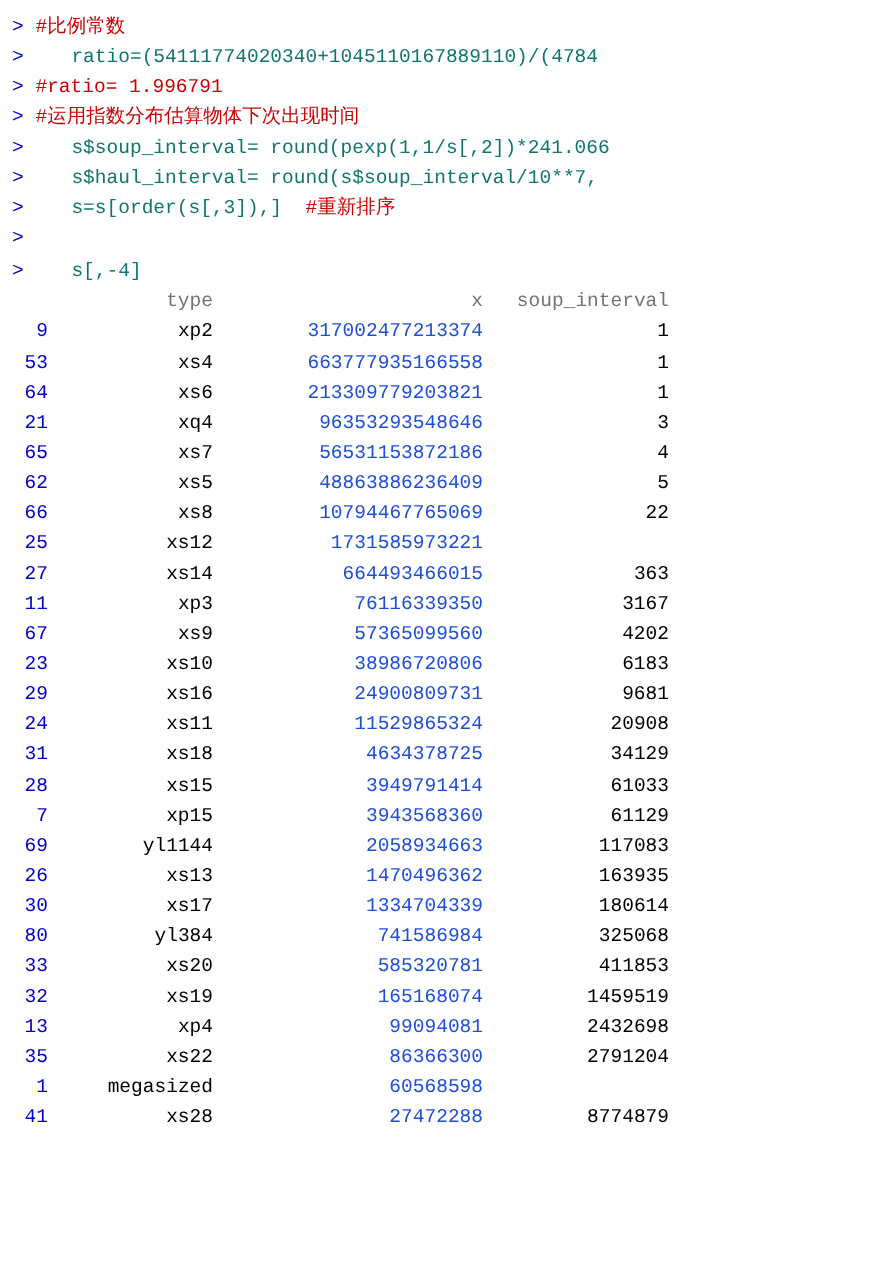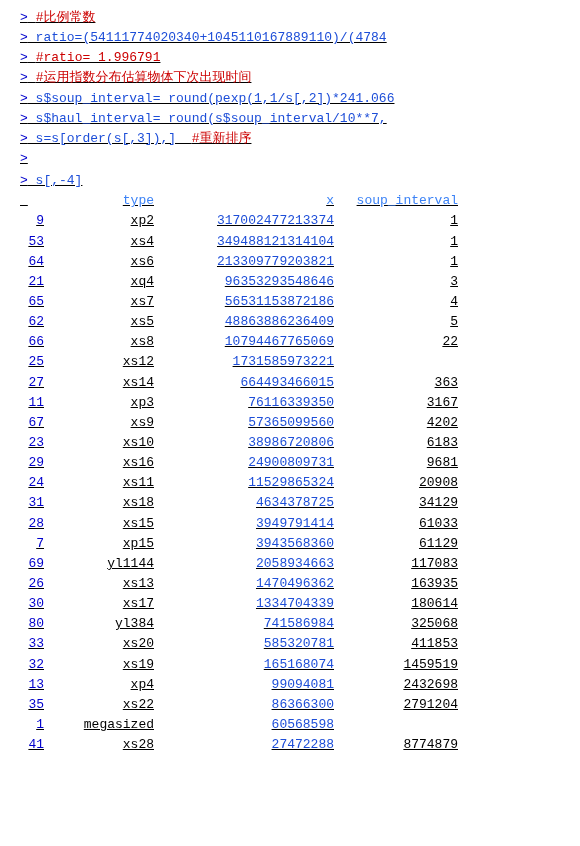--- a/index.html
+++ b/index.html
@@ -10,36 +10,36 @@
     body {
       background-color: #ffffff;
       font-family: 'Courier New', Courier, monospace;
       font-size: 13px;
       width: 580px;
       min-height: 846px;
       overflow-x: hidden;
     }
     .console {
       background-color: #ffffff;
-      padding: 8px 20px;
+      padding: 8px 8px;
       line-height: 1.55;
-      text-decoration: underline;
     }
     .line {
       white-space: pre;
       display: block;
     }
     .prompt {
       color: #0000cc;
     }
     .comment {
       color: #cc0000;
     }
     .code {
-      color: #1d4ed8;
+      color: #0f766e;
+      margin-left: 24px;
     }
     .table-section {
       margin-top: 2px;
     }
     .table-row {
       display: flex;
       white-space: pre;
     }
     .col-idx {
       color: #0000cc;
@@ -60,21 +60,21 @@
       padding-right: 4px;
     }
     .col-soup {
       color: #000000;
       min-width: 120px;
       text-align: right;
     }
     .header-row {
       display: flex;
       white-space: pre;
-      color: #3b82f6;
+      color: #737373;
     }
     .header-idx {
       min-width: 28px;
     }
     .header-type {
       min-width: 110px;
       text-align: right;
       padding-right: 4px;
     }
     .header-x {
@@ -105,21 +105,21 @@
 
     <div class="header-row">
       <span class="header-idx"> </span>
       <span class="header-type">type</span>
       <span class="header-x">x</span>
       <span class="header-soup">soup_interval</span>
     </div>
 
     <div id="table-body">
         <div class="table-row"><span class="col-idx">9</span><span class="col-type">xp2</span><span class="col-x">317002477213374</span><span class="col-soup">1</span></div>
-        <div class="table-row"><span class="col-idx">53</span><span class="col-type">xs4</span><span class="col-x">349488121314104</span><span class="col-soup">1</span></div>
+        <div class="table-row"><span class="col-idx">53</span><span class="col-type">xs4</span><span class="col-x">663777935166558</span><span class="col-soup">1</span></div>
         <div class="table-row"><span class="col-idx">64</span><span class="col-type">xs6</span><span class="col-x">213309779203821</span><span class="col-soup">1</span></div>
         <div class="table-row"><span class="col-idx">21</span><span class="col-type">xq4</span><span class="col-x">96353293548646</span><span class="col-soup">3</span></div>
         <div class="table-row"><span class="col-idx">65</span><span class="col-type">xs7</span><span class="col-x">56531153872186</span><span class="col-soup">4</span></div>
         <div class="table-row"><span class="col-idx">62</span><span class="col-type">xs5</span><span class="col-x">48863886236409</span><span class="col-soup">5</span></div>
         <div class="table-row"><span class="col-idx">66</span><span class="col-type">xs8</span><span class="col-x">10794467765069</span><span class="col-soup">22</span></div>
         <div class="table-row"><span class="col-idx">25</span><span class="col-type">xs12</span><span class="col-x">1731585973221</span></div>
         <div class="table-row"><span class="col-idx">27</span><span class="col-type">xs14</span><span class="col-x">664493466015</span><span class="col-soup">363</span></div>
         <div class="table-row"><span class="col-idx">11</span><span class="col-type">xp3</span><span class="col-x">76116339350</span><span class="col-soup">3167</span></div>
         <div class="table-row"><span class="col-idx">67</span><span class="col-type">xs9</span><span class="col-x">57365099560</span><span class="col-soup">4202</span></div>
         <div class="table-row"><span class="col-idx">23</span><span class="col-type">xs10</span><span class="col-x">38986720806</span><span class="col-soup">6183</span></div>

